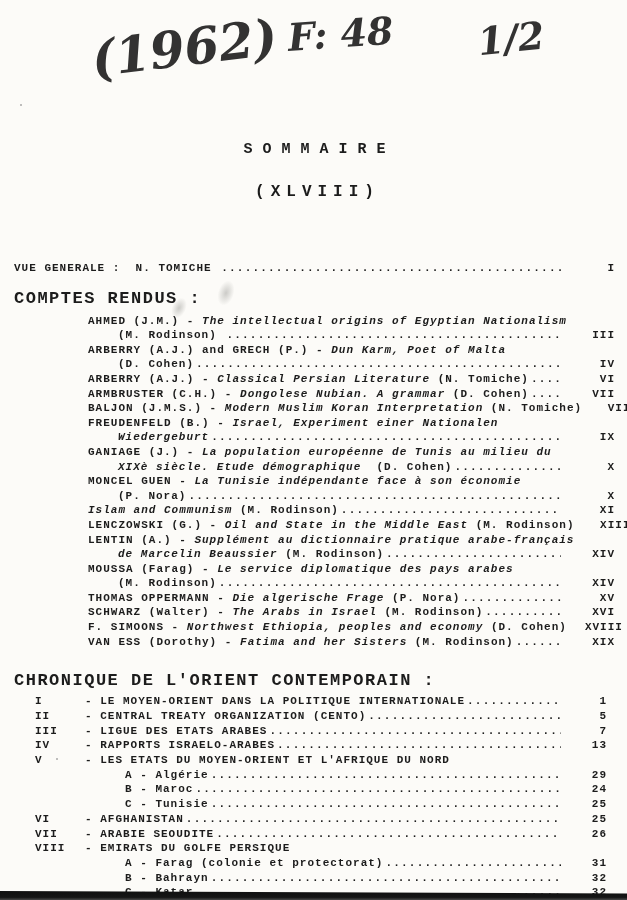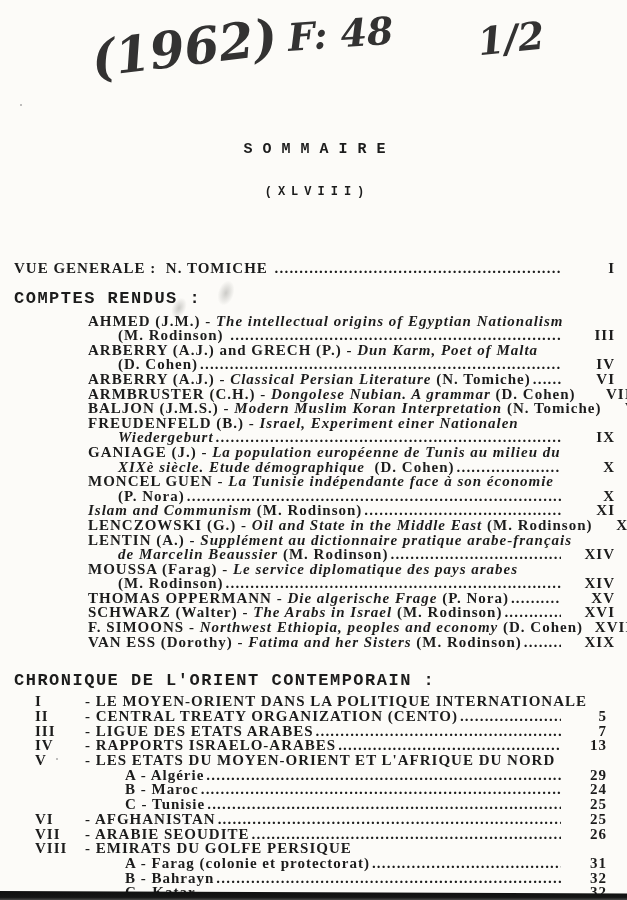--- a/index.html
+++ b/index.html
@@ -25,31 +25,30 @@
   
   .doc-title{
     margin:0;padding-top:94px;
     text-align:center;
     font-size:15px;letter-spacing:10px;text-indent:10px;
     font-weight:700;line-height:16px;
   }
   .doc-volume{
     margin-top:27px;
     text-align:center;
-    font-size:12px;letter-spacing:6px;text-indent:6px;
+    font-size:16px;letter-spacing:6px;text-indent:6px;
     line-height:14px;
   }
   
   .row{
     display:flex;
-    font-size:15px;
+    font-size:11px;
     letter-spacing:1px;
     line-height:14.6px;
     align-items:baseline;
-    font-family:Liberation Serif, serif;
   }
   .row .txt{white-space:pre;flex:none;}
   .row .leader{
     flex:1 1 auto;
     overflow:hidden;
     white-space:nowrap;
     letter-spacing:1.2px;
     margin:0 2px;
   }
   .row .pg{flex:none;width:52px;text-align:right;white-space:pre;}

